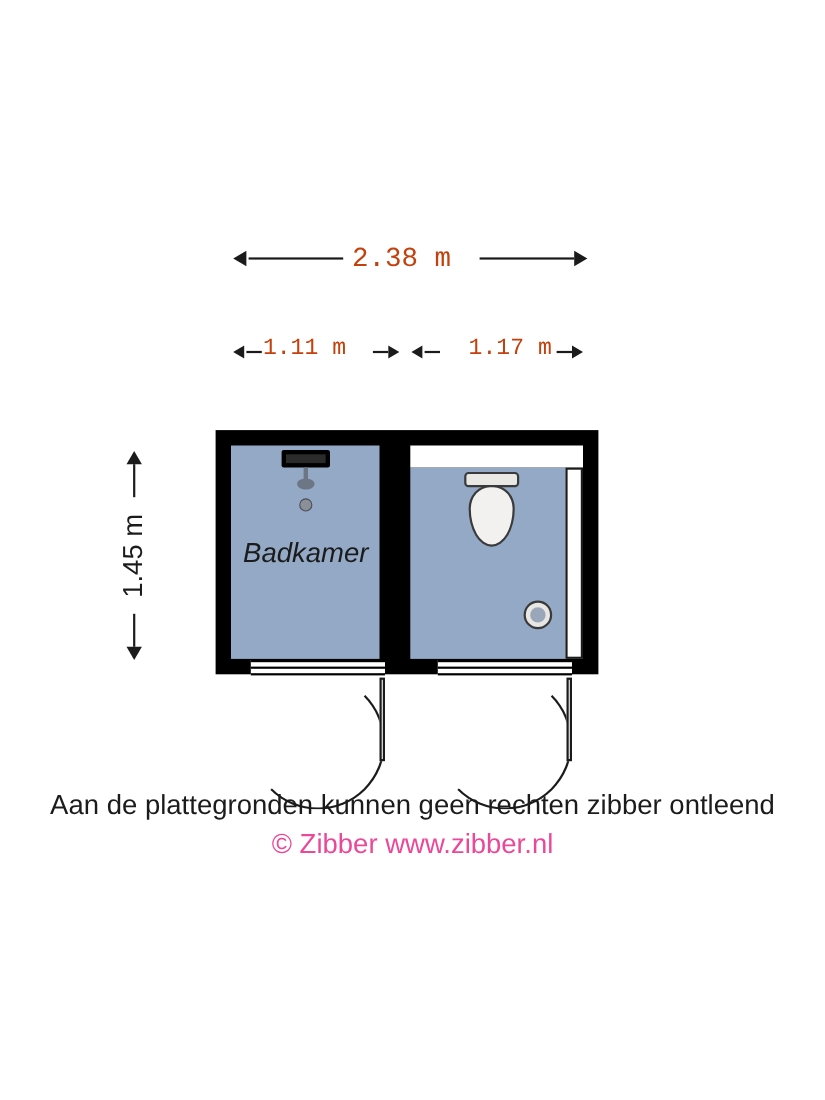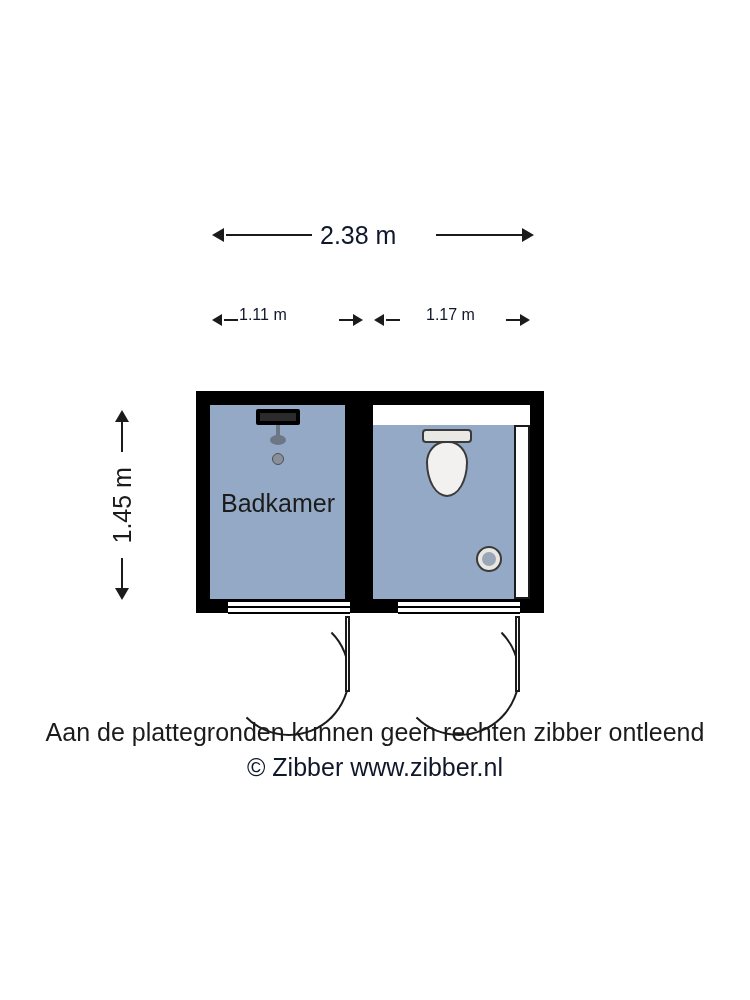--- a/index.html
+++ b/index.html
@@ -14,25 +14,25 @@
     width: 750px;
     height: 1000px;
     overflow: hidden;
     background: #ffffff;
   }
 
   
   .dim-label {
     position: absolute;
     font-size: 25px;
-    color: #0f172a;
-    white-space: nowrap;
-    font-family: Liberation Sans, sans-serif;
-  }
-  .dim-label.small { font-size: 16px; }
+    color: #c2410c;
+    white-space: nowrap;
+    font-family: Liberation Mono, monospace;
+  }
+  .dim-label.small { font-size: 21px; }
 
   .arrow-line {
     position: absolute;
     background: #1b1b1b;
   }
   .arrow-h { height: 2px; }
   .arrow-v { width: 2px; }
 
   .arrowhead {
     position: absolute;
@@ -74,20 +74,21 @@
     white-space: nowrap;
   }
 
   
   #plan {
     position: absolute;
     left: 196px;
     top: 391px;
     width: 348px;
     height: 158px;
+    font-style: italic;
   }
   .wall {
     position: absolute;
     background: #000000;
   }
   .room-fill {
     position: absolute;
     background: #93a9c6;
   }
   .white-fill {
@@ -193,21 +194,21 @@
     width: 750px;
     text-align: center;
   }
   #footer .line1 {
     font-size: 25px;
     color: #1b1b1b;
     white-space: nowrap;
   }
   #footer .line2 {
     font-size: 25px;
-    color: #0f172a;
+    color: #ec4899;
     margin-top: 6px;
     white-space: nowrap;
   }
 </style>
 </head>
 <body>
 
 <div id="stage">
 
   <div>

